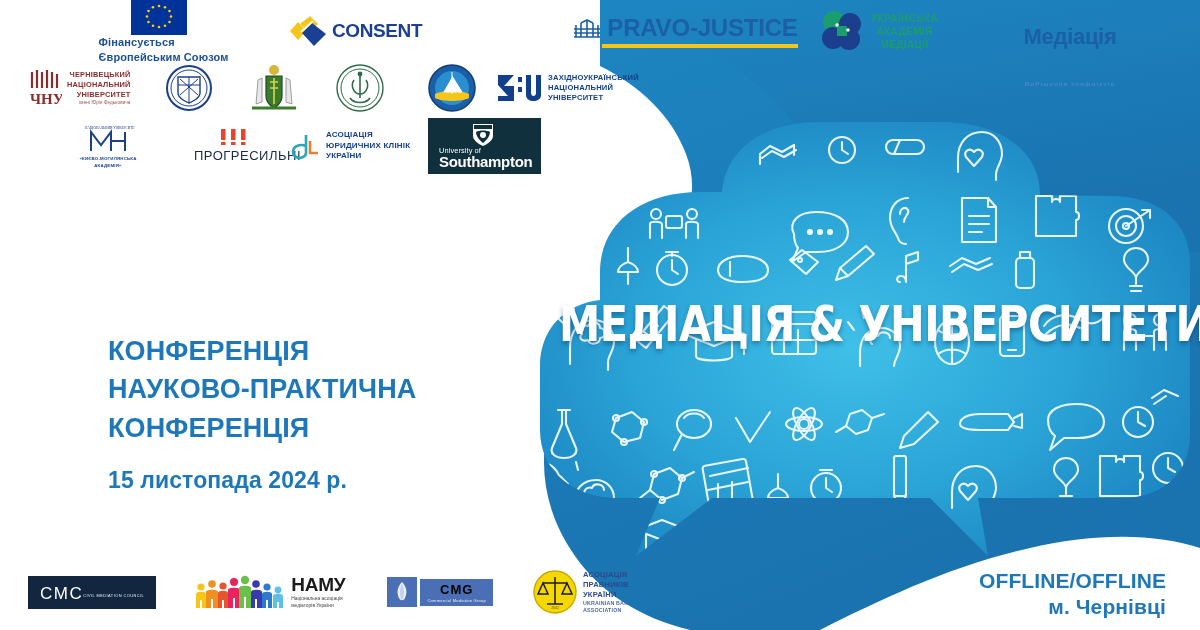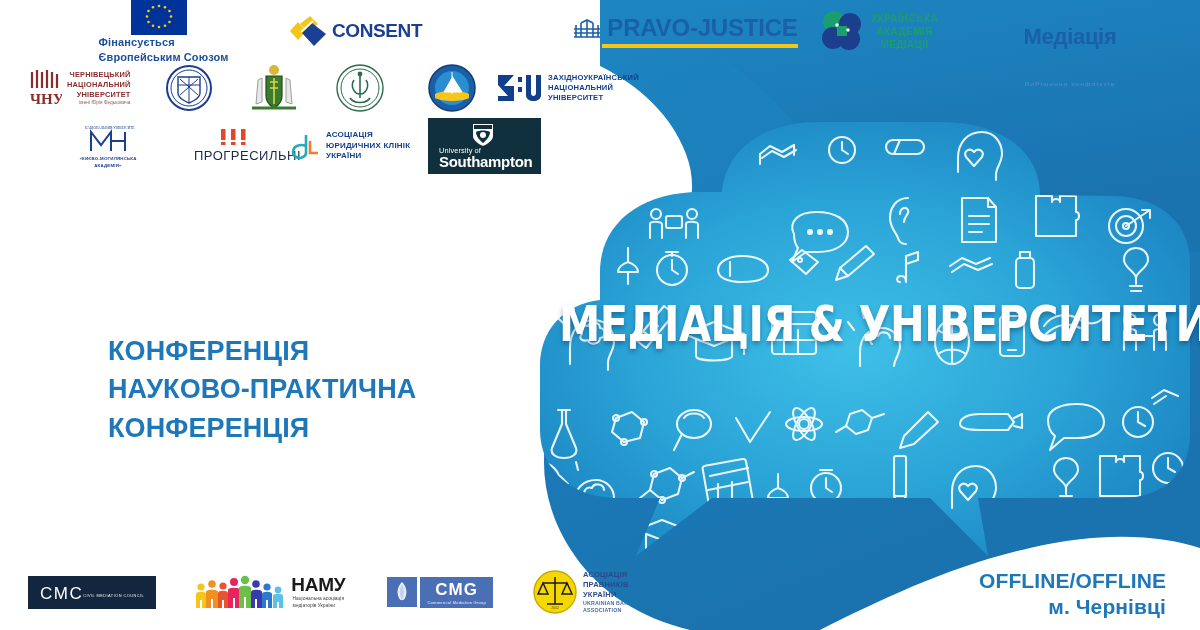--- a/index.html
+++ b/index.html
@@ -60,27 +60,27 @@
 
   .soton{background:#10303d;padding:5px 9px 5px 6px;display:flex;align-items:center;flex-direction:column;}
   .soton-txt{margin-left:5px;color:#fff;line-height:1;}
   .soton-small{font-size:7.4px;display:block;letter-spacing:.1px;}
   .soton-big{font-size:15px;font-weight:bold;display:block;letter-spacing:-.3px;text-align:right;}
 
   .cmc-box{background:#12263f;color:#fff;padding:9px 12px 7px;text-align:center;}
   .cmc-big{font-size:17px;letter-spacing:1.5px;line-height:1;}
   .cmc-small{font-size:3.9px;letter-spacing:.45px;margin-top:4px;opacity:.92;}
 
-  .namu-text{margin-left:5px;display:flex;flex-direction:column;align-items:center;}
+  .namu-text{margin-left:5px;display:flex;flex-direction:column;}
   .namu-big{font-size:19px;font-weight:bold;color:#1a1a1a;letter-spacing:-.2px;line-height:1;}
   .namu-small{font-size:4.9px;color:#444;line-height:1.35;margin-top:2px;}
 
   .cmg-left{width:30px;height:30px;background:#4a6fb5;display:flex;align-items:center;justify-content:center;}
   .cmg-right{background:#4a6fb5;padding:4px 7px 3px;margin-left:3px;text-align:center;}
-  .cmg-big{font-size:17px;font-weight:bold;color:#ffffff;letter-spacing:1px;line-height:1;}
+  .cmg-big{font-size:13px;font-weight:bold;color:#000000;letter-spacing:1px;line-height:1;}
   .cmg-small{font-size:4.1px;color:#e8edf7;margin-top:2px;letter-spacing:.2px;}
 
   .apu-text{margin-left:6px;font-size:7.6px;font-weight:bold;color:#2b4a8c;line-height:1.32;letter-spacing:.2px;}
   .apu-text .en{font-size:5.3px;color:#4b6aa5;letter-spacing:.2px;}
 
   
   #headline{position:absolute;left:108px;top:332px;z-index:45;}
   .h-line{font-size:27px;font-weight:bold;color:#1e77b8;line-height:1.42;letter-spacing:.1px;white-space:nowrap;}
   #conf-date{margin-top:20px;font-size:23px;font-weight:bold;color:#1e77b8;letter-spacing:.1px;}
 
@@ -666,20 +666,21 @@
         <span class="soton-small">University of</span>
         <span class="soton-big">Southampton</span>
       </div>
     </div>
   </div>
 
   <div id="headline">
     <div class="h-line">КОНФЕРЕНЦІЯ</div>
     <div class="h-line">НАУКОВО-ПРАКТИЧНА</div>
     <div class="h-line">КОНФЕРЕНЦІЯ</div>
+    <div id="conf-date">15 листопада 2024 р.</div>
   </div>
 
   <div id="bubble-title">МЕДІАЦІЯ &amp; УНІВЕРСИТЕТИ</div>
 
   <div id="location">
     <div class="loc-line">OFFLINE/OFFLINE</div>
     <div class="loc-line">м. Чернівці</div>
   </div>
 
   <div class="logo-row" id="logorow-bottom">

